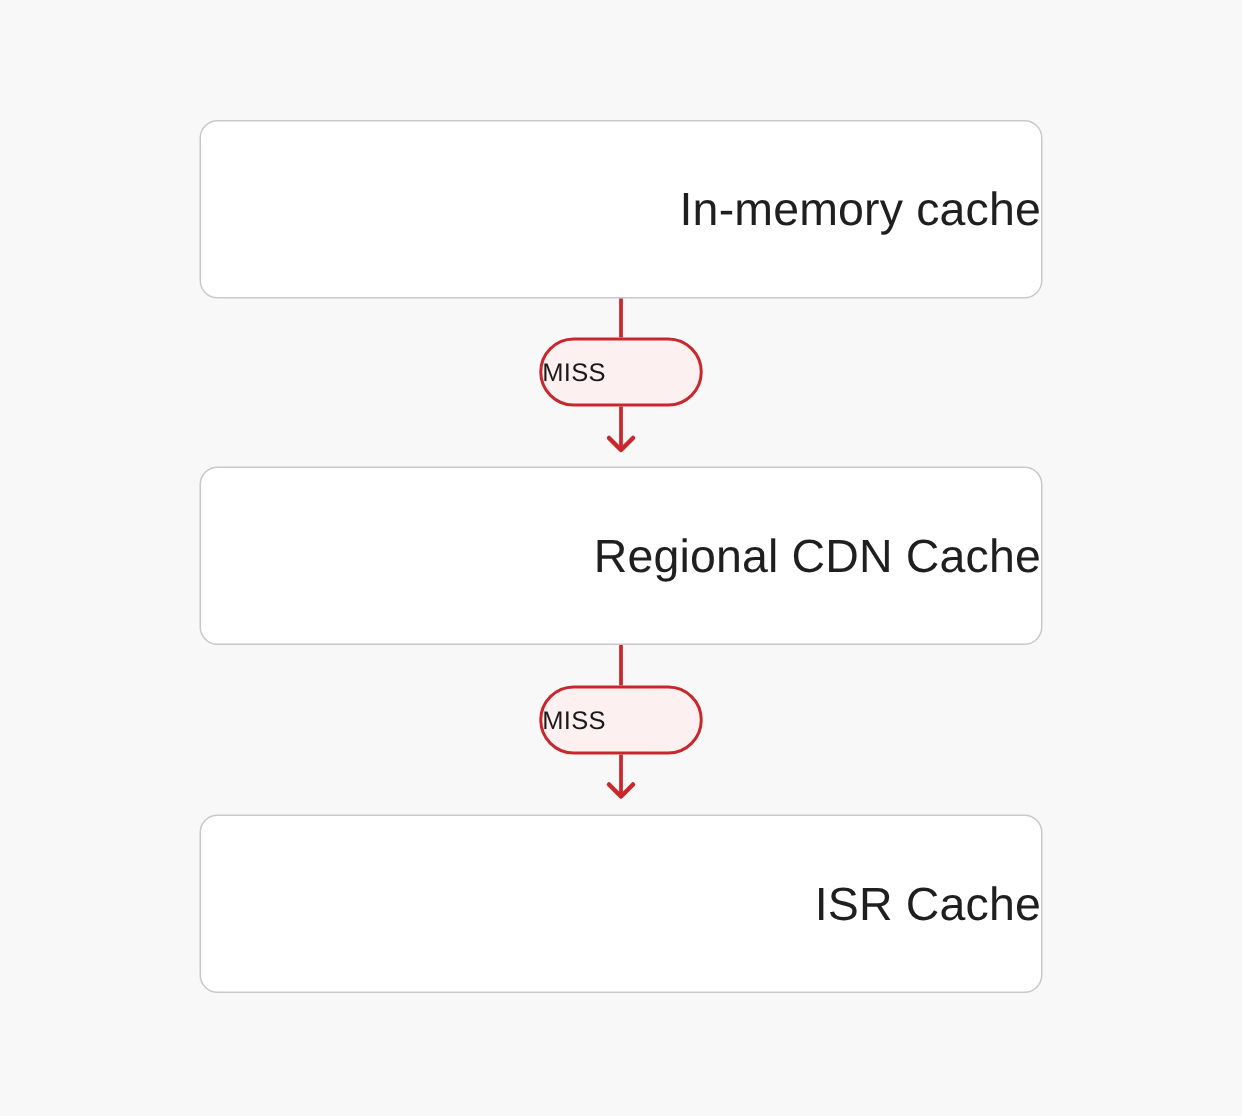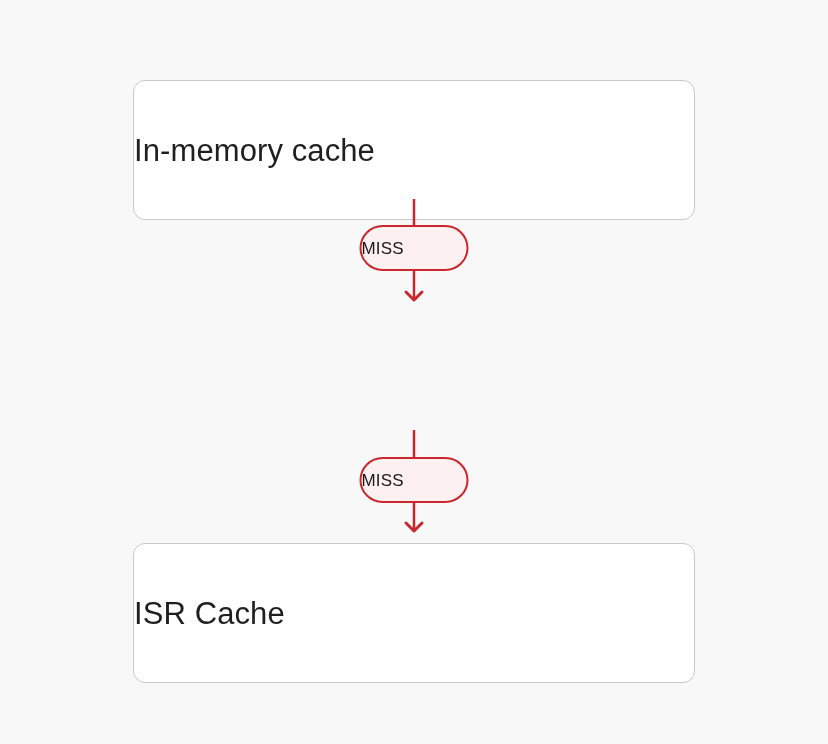--- a/index.html
+++ b/index.html
@@ -18,28 +18,28 @@
     position: relative;
     width: 828px;
     height: 744px;
   }
 
   
   .cache-box {
     position: absolute;
     left: 133px;
     width: 562px;
-    height: 140px;
+    height: 119px;
     box-sizing: border-box;
     background: #ffffff;
     border: 1.5px solid #c9c9c9;
     border-radius: 12px;
     display: flex;
     align-items: center;
-    justify-content: flex-start;
+    justify-content: flex-end;
   }
   .cache-box-label {
     font-size: 31px;
     line-height: 1;
     color: #1f1f1f;
     letter-spacing: 0.1px;
     white-space: nowrap;
   }
 
   #box-0 { top: 80px; }
@@ -100,20 +100,23 @@
     <svg viewBox="0 0 828 112" preserveAspectRatio="none" aria-hidden="true">
       <line x1="414" y1="0" x2="414" y2="26" stroke="#c8282d" stroke-width="2.5"></line>
       <line x1="414" y1="72" x2="414" y2="100" stroke="#c8282d" stroke-width="2.5"></line>
       <polyline points="406,93 414,101 422,93" fill="none" stroke="#c8282d" stroke-width="3" stroke-linecap="round" stroke-linejoin="round"></polyline>
     </svg>
     <div class="miss-badge">
       <span class="miss-badge-label">MISS</span>
     </div>
   </div>
 
+  <div class="cache-box" id="box-1">
+    <span class="cache-box-label">Regional CDN Cache</span>
+  </div>
 
   <div class="connector" id="connector-1">
     <svg viewBox="0 0 828 113" preserveAspectRatio="none" aria-hidden="true">
       <line x1="414" y1="0" x2="414" y2="27" stroke="#c8282d" stroke-width="2.5"></line>
       <line x1="414" y1="73" x2="414" y2="100" stroke="#c8282d" stroke-width="2.5"></line>
       <polyline points="406,93 414,101 422,93" fill="none" stroke="#c8282d" stroke-width="3" stroke-linecap="round" stroke-linejoin="round"></polyline>
     </svg>
     <div class="miss-badge">
       <span class="miss-badge-label">MISS</span>
     </div>

